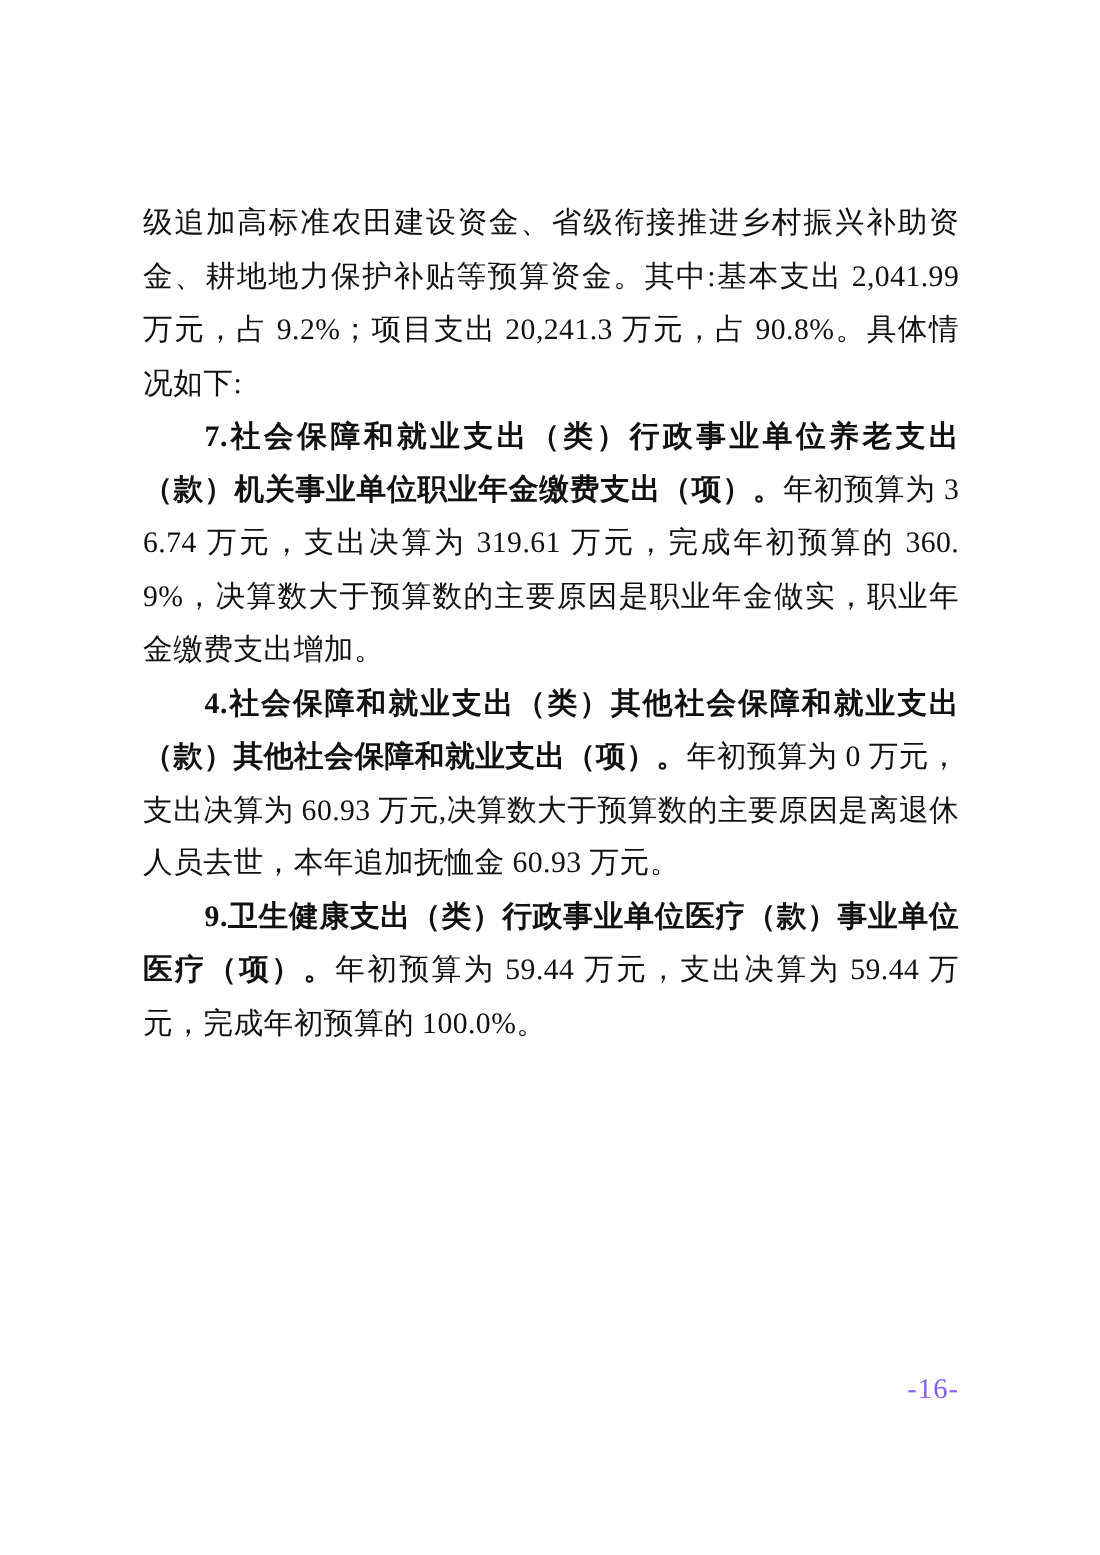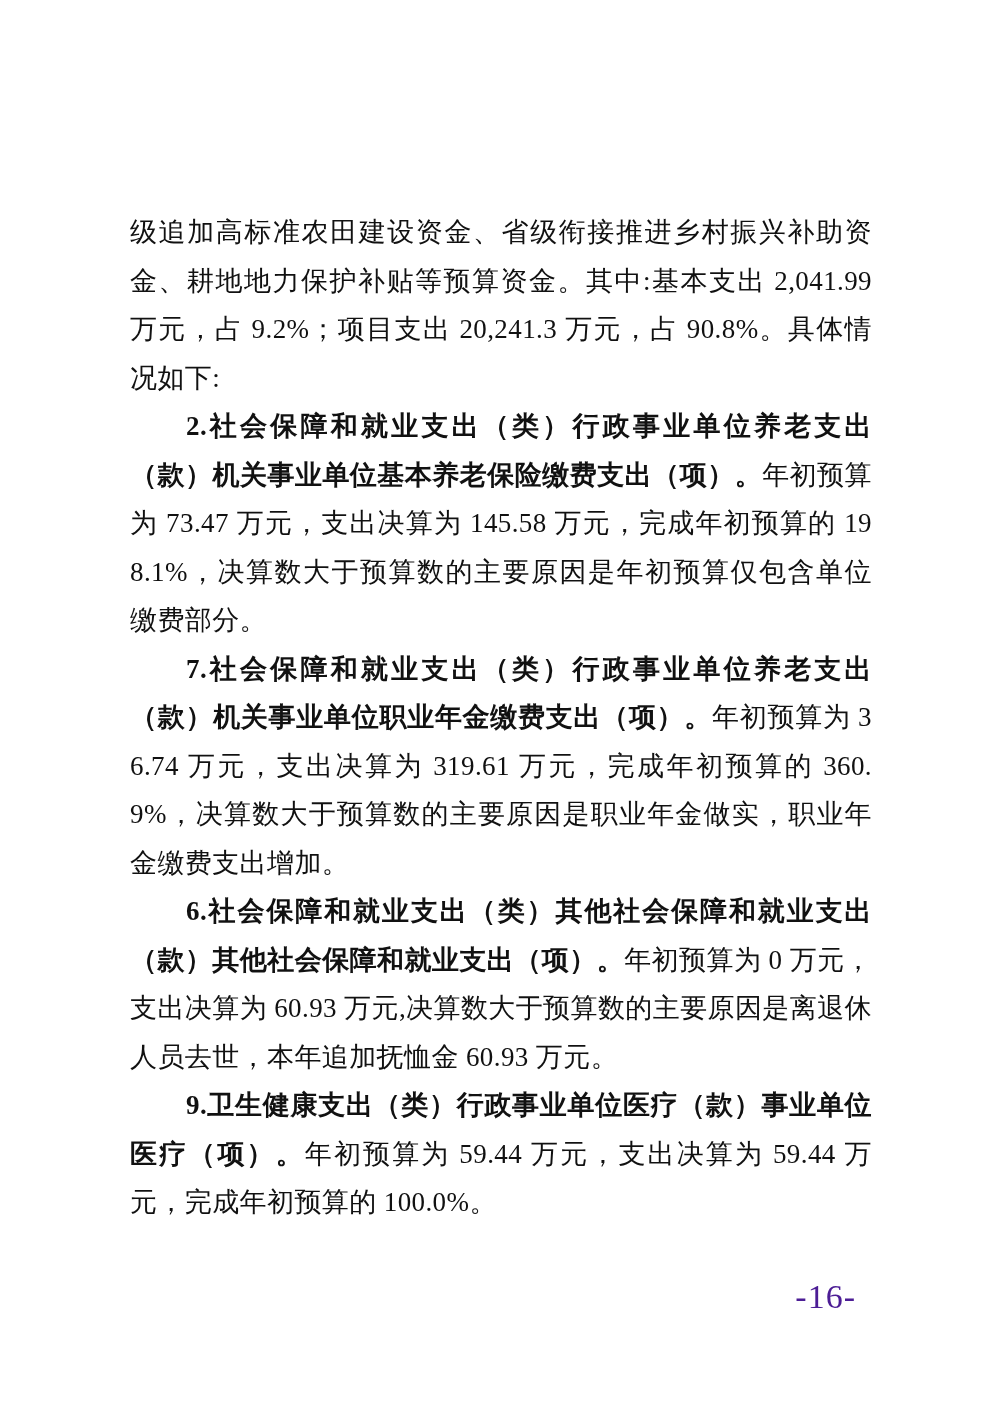--- a/index.html
+++ b/index.html
@@ -9,60 +9,58 @@
     height: 1414px;
     position: relative;
     overflow: hidden;
     font-family: "Liberation Serif", "DejaVu Serif", serif;
     color: #111111;
   }
   .page {
     position: absolute;
     inset: 0;
     background: #ffffff;
-    margin-top: 30px;
   }
   .content {
     position: absolute;
     left: 130px;
     top: 178px;
     width: 742px;
   }
   .para {
     font-size: 27px;
     line-height: 48.5px;
     text-align: justify;
     letter-spacing: 0.4px;
     word-break: break-all;
   }
   .para.indent { text-indent: 56px; }
   .seg-bold { font-weight: bold; }
   .seg-normal { font-weight: normal; }
   .page-number {
     position: absolute;
     top: 1248px;
-    right: 144px;
-    font-size: 34px;
+    right: 128px;
+    font-size: 26px;
     letter-spacing: 1px;
-    color: #4c1d95;
+    color: #8b5cf6;
   }
 </style>
 </head>
 <body>
 
 <div class="page">
   <div class="content">
 
     <p class="para"><span class="seg-normal">级追加高标准农田建设资金、省级衔接推进乡村振兴补助资金、耕地地力保护补贴等预算资金。其中:基本支出 2,041.99 万元，占 9.2%；项目支出 20,241.3 万元，占 90.8%。具体情况如下:</span></p>
 
 
-    <p class="para indent"><span class="seg-bold">2.社会保障和就业支出（类）行政事业单位养老支出（款）机关事业单位基本养老保险缴费支出（项）。</span><span class="seg-normal">年初预算为 73.47 万元，支出决算为 145.58 万元，完成年初预算的 198.1%，决算数大于预算数的主要原因是年初预算仅包含单位缴费部分。</span></p>
 
     <p class="para indent"><span class="seg-bold">7.社会保障和就业支出（类）行政事业单位养老支出（款）机关事业单位职业年金缴费支出（项）。</span><span class="seg-normal">年初预算为 36.74 万元，支出决算为 319.61 万元，完成年初预算的 360.9%，决算数大于预算数的主要原因是职业年金做实，职业年金缴费支出增加。</span></p>
 
-    <p class="para indent"><span class="seg-bold">6.社会保障和就业支出（类）其他社会保障和就业支出（款）其他社会保障和就业支出（项）。</span><span class="seg-normal">年初预算为 0 万元，支出决算为 60.93 万元,决算数大于预算数的主要原因是离退休人员去世，本年追加抚恤金 60.93 万元。</span></p>
+    <p class="para indent"><span class="seg-bold">4.社会保障和就业支出（类）其他社会保障和就业支出（款）其他社会保障和就业支出（项）。</span><span class="seg-normal">年初预算为 0 万元，支出决算为 60.93 万元,决算数大于预算数的主要原因是离退休人员去世，本年追加抚恤金 60.93 万元。</span></p>
 
     <p class="para indent"><span class="seg-bold">9.卫生健康支出（类）行政事业单位医疗（款）事业单位医疗（项）。</span><span class="seg-normal">年初预算为 59.44 万元，支出决算为 59.44 万元，完成年初预算的 100.0%。</span></p>
 
   </div>
 
   <div class="page-number">-16-</div>
 </div>
 
 </body></html>

